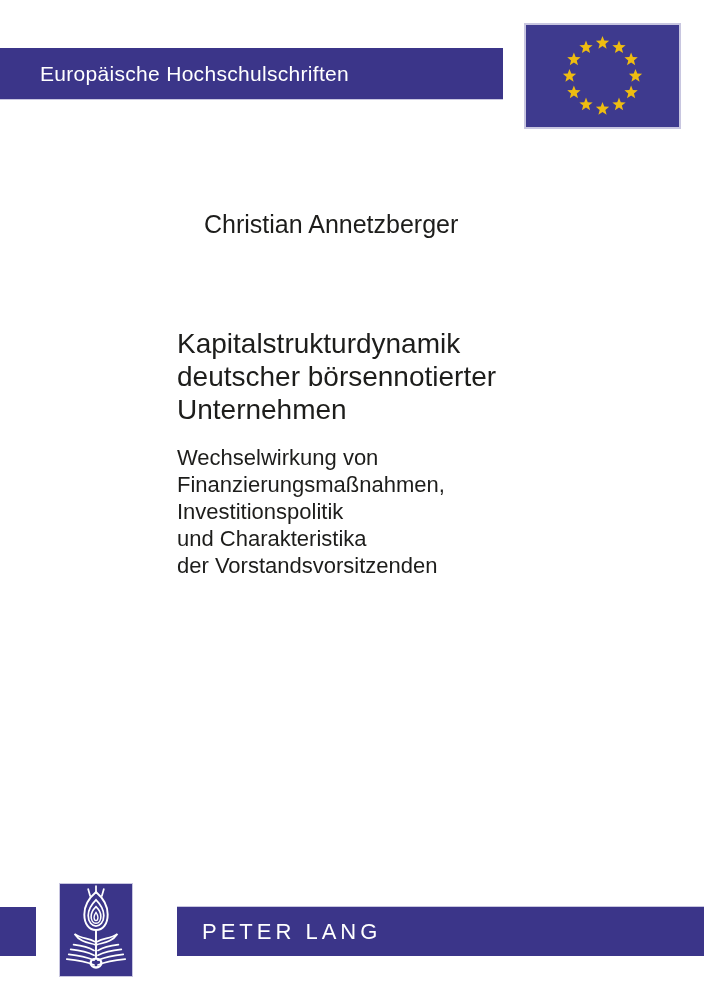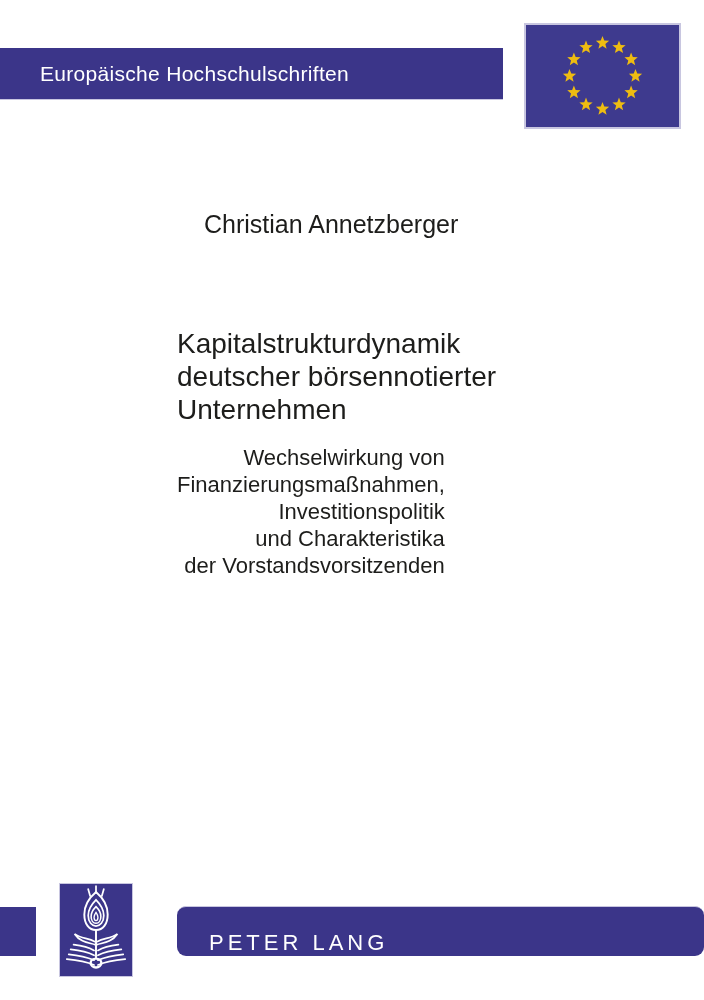--- a/index.html
+++ b/index.html
@@ -70,21 +70,20 @@
     white-space: pre-line;
   }
   .book-subtitle {
     position: absolute;
     left: 177px;
     top: 444px;
     font-size: 22px;
     line-height: 27px;
     color: var(--text-black, #1d1d1b);
     white-space: pre-line;
-    text-align: right;
   }
 
   
   .footer-divider-bar {
     position: absolute;
     left: 0;
     top: 907px;
     width: 36px;
     height: 49px;
     background: var(--banner-blue, #3b3589);
@@ -101,25 +100,24 @@
   }
   .publisher-logo svg { display: block; width: 72px; height: 92px; }
   .publisher-bar {
     position: absolute;
     left: 177px;
     top: 906px;
     width: 527px;
     height: 50px;
     background: var(--banner-blue, #3b3589);
     display: flex;
-    align-items: flex-end;
+    align-items: center;
     box-sizing: border-box;
-    padding-left: 32px;
+    padding-left: 25px;
     border-top: 1px solid var(--edge-light, #c8c6e0);
-    border-radius: 9px;
   }
   .publisher-bar .publisher-name {
     color: #ffffff;
     font-size: 22px;
     letter-spacing: 4px;
     white-space: nowrap;
   }
 </style>
 </head>
 <body>

